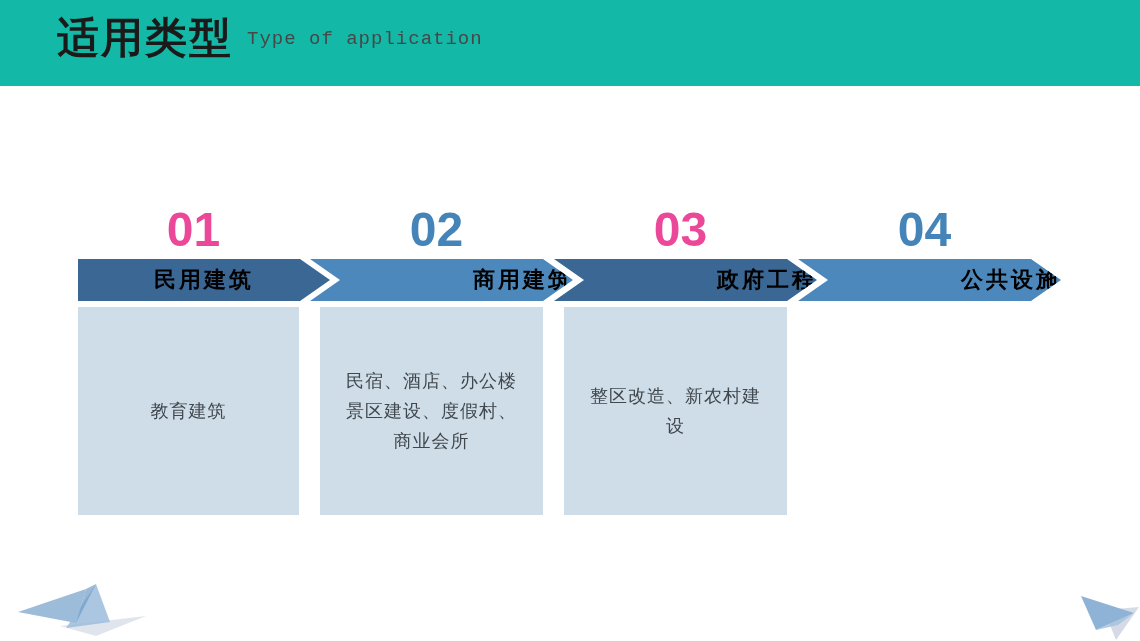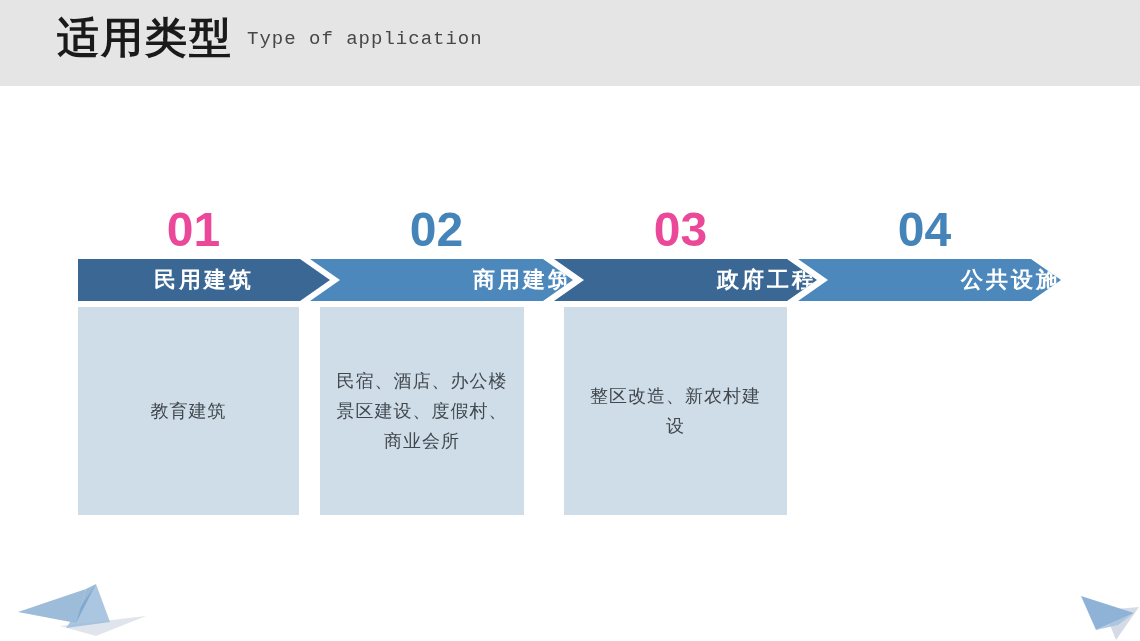--- a/index.html
+++ b/index.html
@@ -1,56 +1,56 @@
 <!DOCTYPE html>
 <html><head>
 <meta charset="utf-8">
 <style>
   html,body{margin:0;padding:0;background:#fff;}
   .slide{
     position:relative;width:1140px;height:641px;overflow:hidden;
     background:#ffffff;font-family:"Liberation Sans",sans-serif;
   }
   
-  .header{position:absolute;left:0;top:0;width:1140px;height:86px;background:#e5e5e5;}
+  .header{position:absolute;left:0;top:0;width:1140px;height:86px;background:#14b8a6;}
   .title{
     position:absolute;left:57px;top:12px;font-size:42px;font-weight:bold;
     color:#1a1a1a;letter-spacing:2px;line-height:52px;
   }
   .subtitle{
     position:absolute;left:247px;top:28px;font-family:"Liberation Mono",monospace;
     font-size:19px;color:#474747;letter-spacing:1px;
   }
   
   .num{
     position:absolute;top:204px;height:52px;line-height:52px;text-align:center;
     font-size:48px;font-weight:bold;
   }
   .num-dark{color:#ec4899;}
   .num-light{color:#4484b8;}
   
   .arrow{
     position:absolute;top:259px;height:42px;display:flex;align-items:center;
-    justify-content:center;color:#ffffff;font-size:22px;font-weight:bold;
+    justify-content:center;color:#000000;font-size:22px;font-weight:bold;
     letter-spacing:3px;
   }
   .arrow-first{clip-path:polygon(0 0,calc(100% - 30px) 0,100% 50%,calc(100% - 30px) 100%,0 100%);}
   .arrow-notched{clip-path:polygon(0 0,calc(100% - 30px) 0,100% 50%,calc(100% - 30px) 100%,0 100%,30px 50%);justify-content:flex-end;}
   .tone-dark{background:#3a6793;}
   .tone-light{background:#4c88bb;}
   
   .box{
     position:absolute;top:307px;height:208px;background:#cfdde8;
     display:flex;align-items:center;justify-content:center;text-align:center;
     font-size:18px;line-height:30px;color:#40474d;letter-spacing:1px;
   }
   .box span{white-space:pre-line;display:block;padding:0 8px;}
   
   .n1{left:83px;width:221px;}  .a1{left:78px;width:252px;}  .b1{left:78px;width:221px;}
-  .n2{left:325px;width:223px;} .a2{left:310px;width:263px;} .b2{left:320px;width:204px;}
+  .n2{left:325px;width:223px;} .a2{left:310px;width:263px;} .b2{left:320px;width:223px;}
   .n3{left:569px;width:223px;} .a3{left:554px;width:263px;} .b3{left:564px;width:223px;}
   .n4{left:813px;width:223px;} .a4{left:798px;width:263px;} .b4{left:808px;width:223px;}
   
   .plane-left{position:absolute;left:8px;top:576px;}
   .plane-right{position:absolute;left:1072px;top:592px;}
 </style>
 </head>
 <body>
 
 <div class="slide">

